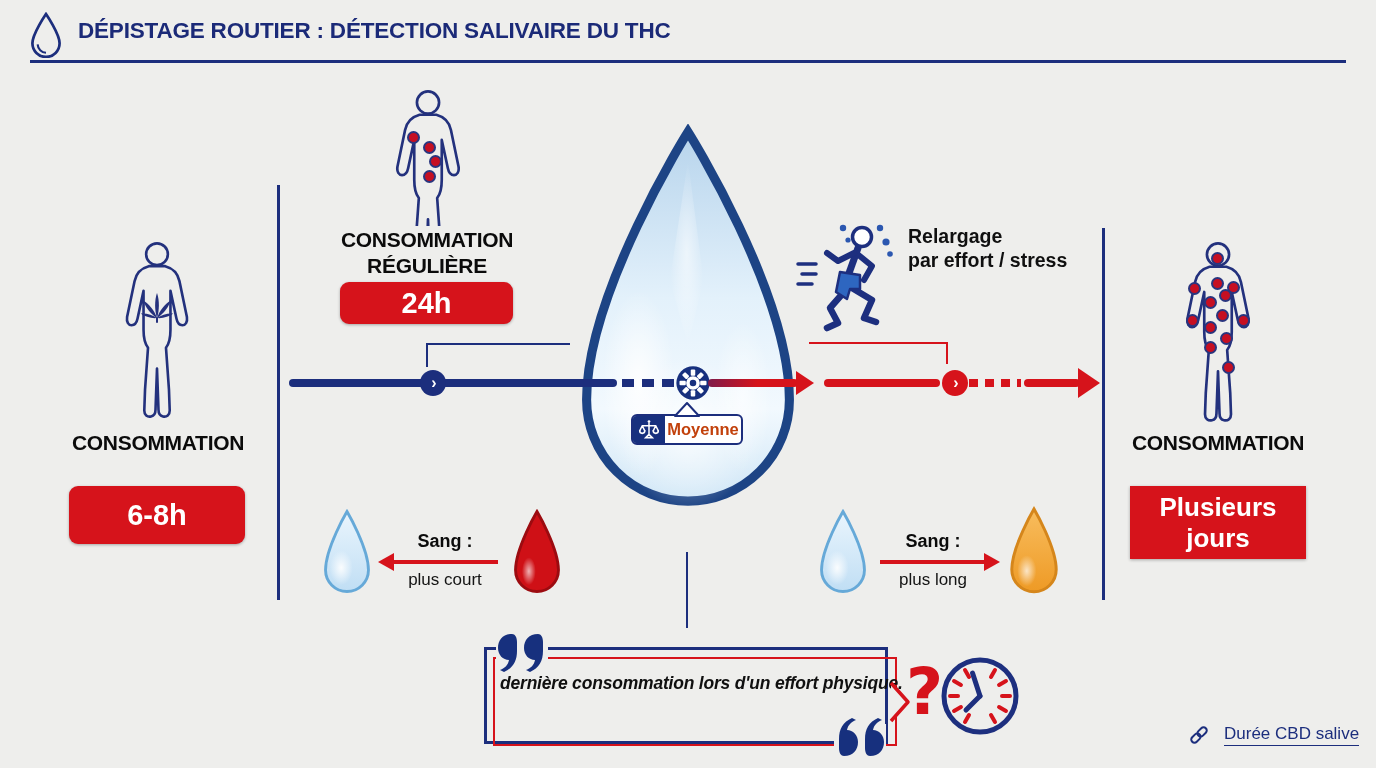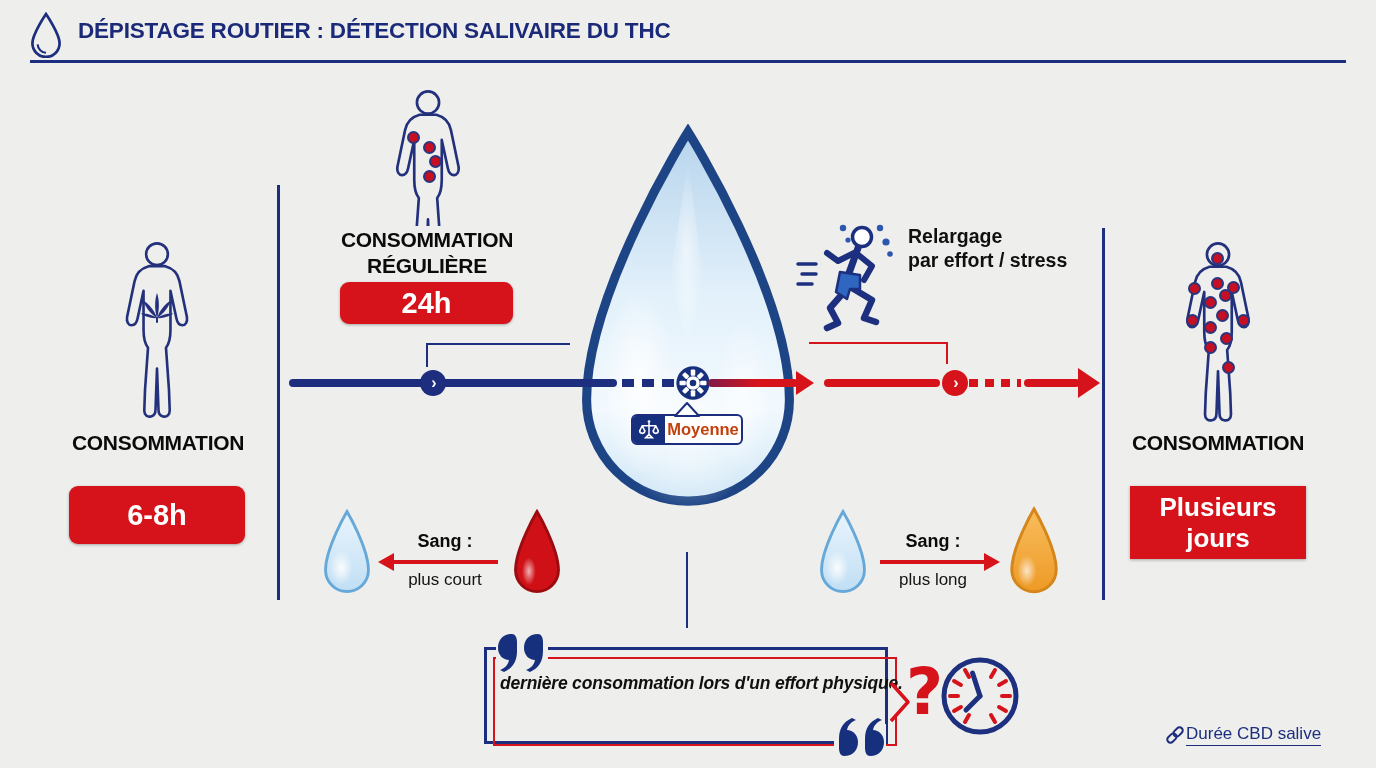--- a/index.html
+++ b/index.html
@@ -289,21 +289,21 @@
       <line x1="42" y1="12" x2="42" y2="20" transform="rotate(270 42 42)"></line>
       <line x1="42" y1="12" x2="42" y2="20" transform="rotate(300 42 42)"></line>
       <line x1="42" y1="12" x2="42" y2="20" transform="rotate(330 42 42)"></line>
     </g>
     <g stroke="#1d2f7f" stroke-width="5" stroke-linecap="round">
       <line x1="42" y1="42" x2="42" y2="18" transform="rotate(-18 42 42)"></line>
       <line x1="42" y1="42" x2="28" y2="56"></line>
     </g>
   </svg>
 
-  <a class="abs" style="left:1164px;top:724px;display:flex;align-items:center;gap:0;color:#1c2e7d;text-decoration:none;cursor:pointer">
+  <a class="abs" style="left:1188px;top:724px;display:flex;align-items:center;gap:14px;color:#1c2e7d;text-decoration:none;cursor:pointer">
     <svg width="22" height="22" viewBox="0 0 24 24">
       <g fill="none" stroke="#1c2e7d" stroke-width="2.2" transform="rotate(-45 12 12)">
         <rect x="1.5" y="8.5" width="11.5" height="7" rx="3.5"></rect>
         <rect x="11" y="8.5" width="11.5" height="7" rx="3.5"></rect>
       </g>
     </svg>
     <span style="font-size:17px;border-bottom:1.5px solid #1c2e7d;padding-bottom:1px">Durée CBD salive</span>
   </a>
 
 </div>

